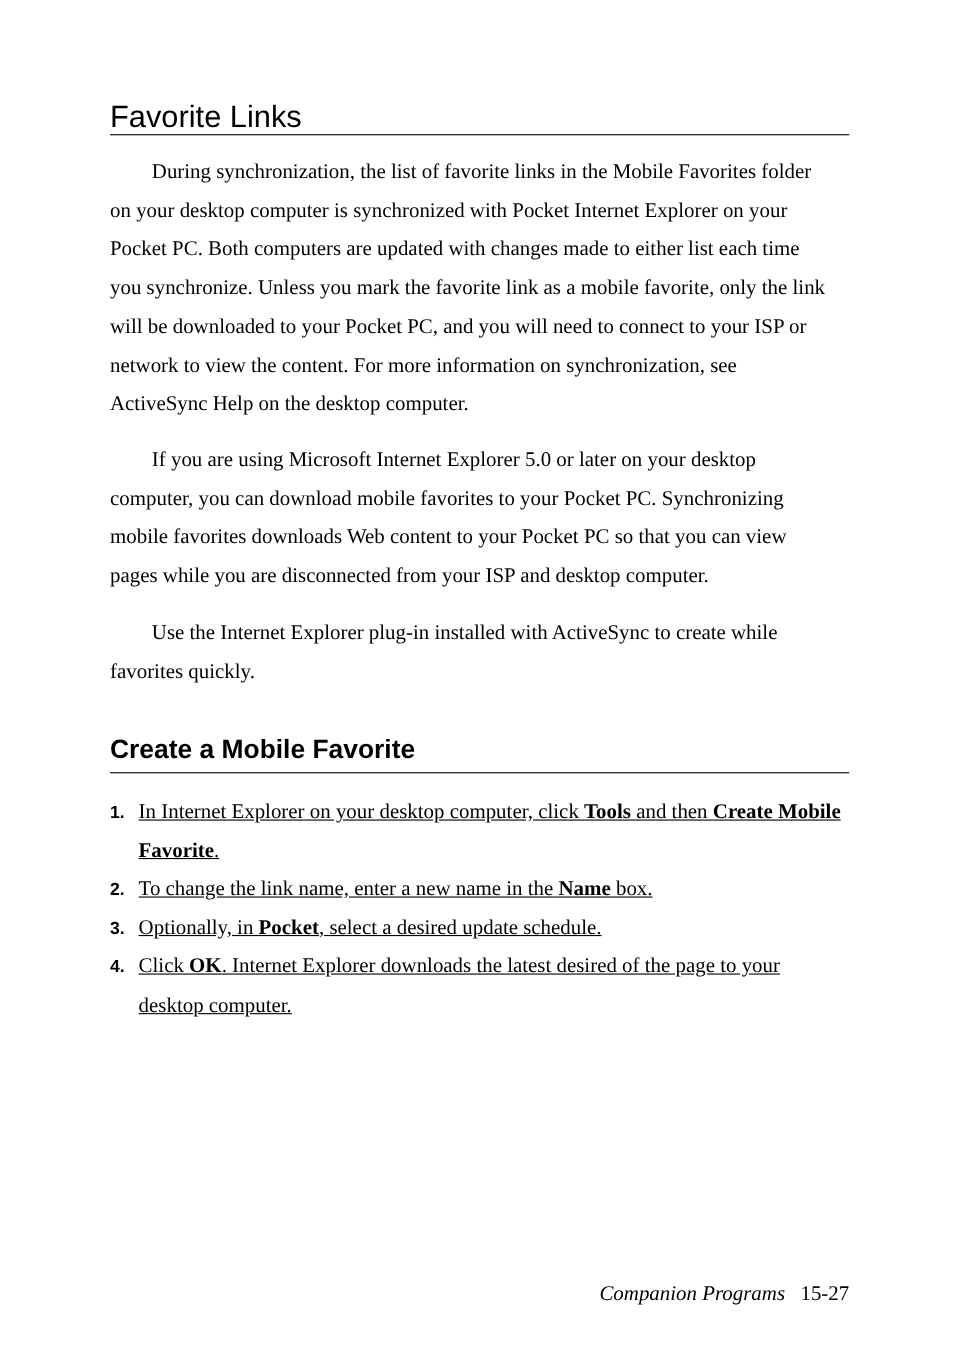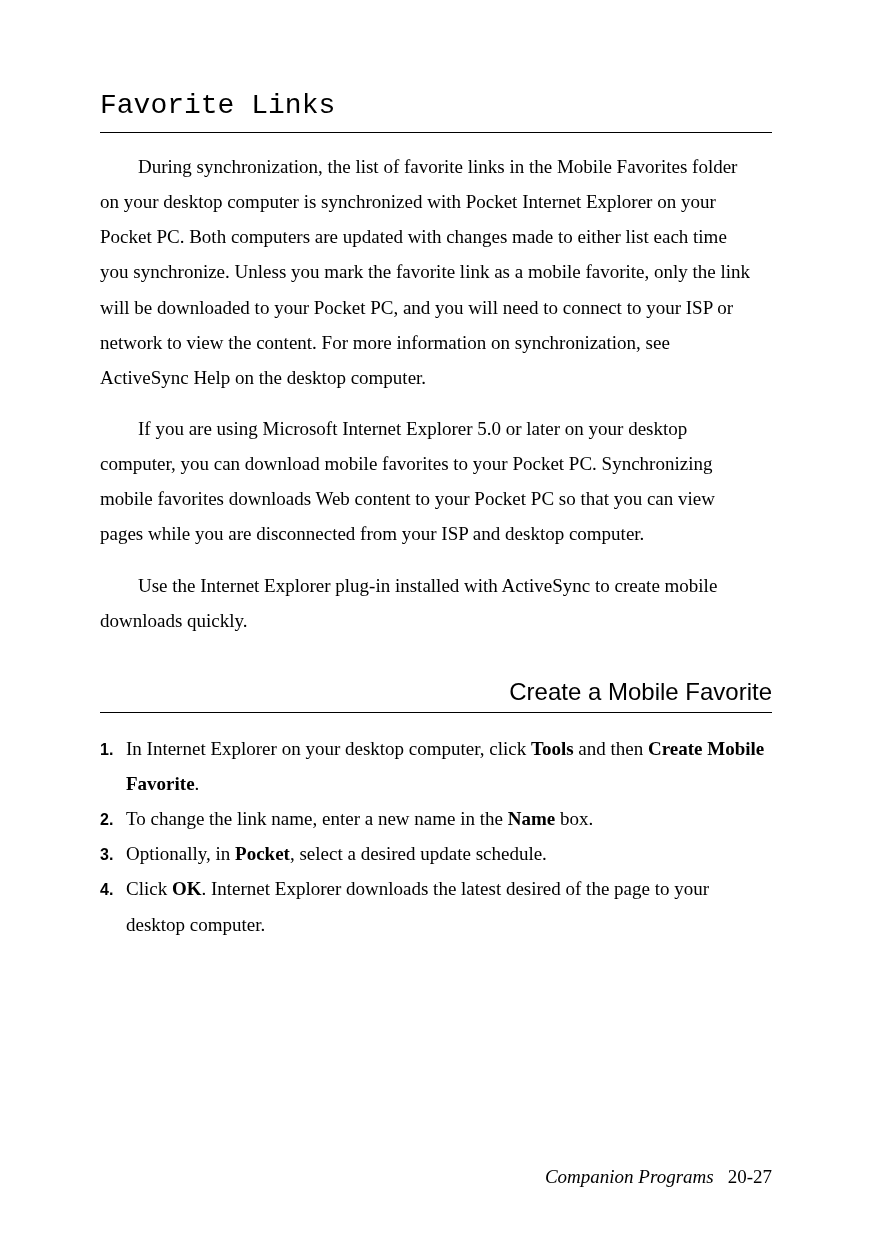--- a/index.html
+++ b/index.html
@@ -10,59 +10,60 @@
       color: #000000;
     }
     .page {
       width: 872px;
       height: 1238px;
       padding: 90px 100px 60px 100px;
       box-sizing: border-box;
       position: relative;
     }
     h2.section {
-      font-family: Liberation Mono, monospace;
+      font-family: Liberation Sans, sans-serif;
       font-weight: 400;
       font-size: 28px;
       margin: 0 0 6px 0;
-      padding-bottom: 11px;
+      padding-bottom: 0;
       border-bottom: 1.5px solid #000000;
     }
     .para {
       font-size: 19px;
       line-height: 1.85;
       margin: 16px 16px 0 0;
       text-indent: 2em;
       text-align: left;
     }
     .section-gap {
       margin-top: 48px;
     }
     h3.subsection {
       font-family: Arial, Helvetica, sans-serif;
-      font-weight: 400;
+      font-weight: 700;
       font-size: 24px;
-      text-align: right;
+      text-align: left;
       margin: 40px 0 4px 0;
       padding-bottom: 6px;
       border-bottom: 1.5px solid #000000;
     }
     ol.steps {
       list-style: none;
       padding: 0;
       margin: 18px 0 0 0;
       counter-reset: step;
     }
     ol.steps li {
       counter-increment: step;
       font-size: 19px;
       line-height: 1.85;
       padding-left: 26px;
       position: relative;
       margin: 0;
+      text-decoration: underline;
     }
     ol.steps li::before {
       content: counter(step) ".";
       font-family: Arial, Helvetica, sans-serif;
       font-weight: 700;
       font-size: 16px;
       position: absolute;
       left: 0;
       top: 4px;
     }
@@ -81,28 +82,28 @@
   </style>
 </head>
 <body>
 
 <div class="page">
 
   <h2 class="section">Favorite Links</h2>
   <p class="para">During synchronization, the list of favorite links in the Mobile Favorites folder on your desktop computer is synchronized with Pocket Internet Explorer on your Pocket PC. Both computers are updated with changes made to either list each time you synchronize. Unless you mark the favorite link as a mobile favorite, only the link will be downloaded to your Pocket PC, and you will need to connect to your ISP or network to view the content. For more information on synchronization, see ActiveSync Help on the desktop computer.</p>
 
   <p class="para">If you are using Microsoft Internet Explorer 5.0 or later on your desktop computer, you can download mobile favorites to your Pocket PC. Synchronizing mobile favorites downloads Web content to your Pocket PC so that you can view pages while you are disconnected from your ISP and desktop computer.</p>
-  <p class="para">Use the Internet Explorer plug-in installed with ActiveSync to create mobile downloads quickly.</p>
+  <p class="para">Use the Internet Explorer plug-in installed with ActiveSync to create while favorites quickly.</p>
 
   <h3 class="subsection">Create a Mobile Favorite</h3>
 
   <ol class="steps">
     <li><span>In Internet Explorer on your desktop computer, click </span><b>Tools</b><span> and then </span><b>Create Mobile Favorite</b><span>.</span></li>
     <li><span>To change the link name, enter a new name in the </span><b>Name</b><span> box.</span></li>
     <li><span>Optionally, in </span><b>Pocket</b><span>, select a desired update schedule.</span></li>
     <li><span>Click </span><b>OK</b><span>. Internet Explorer downloads the latest desired of the page to your desktop computer.</span></li>
   </ol>
 
   <div class="footer">
-    <span>Companion Programs</span><span class="pg">20-27</span>
+    <span>Companion Programs</span><span class="pg">15-27</span>
   </div>
 
 </div>
 
 </body></html>

